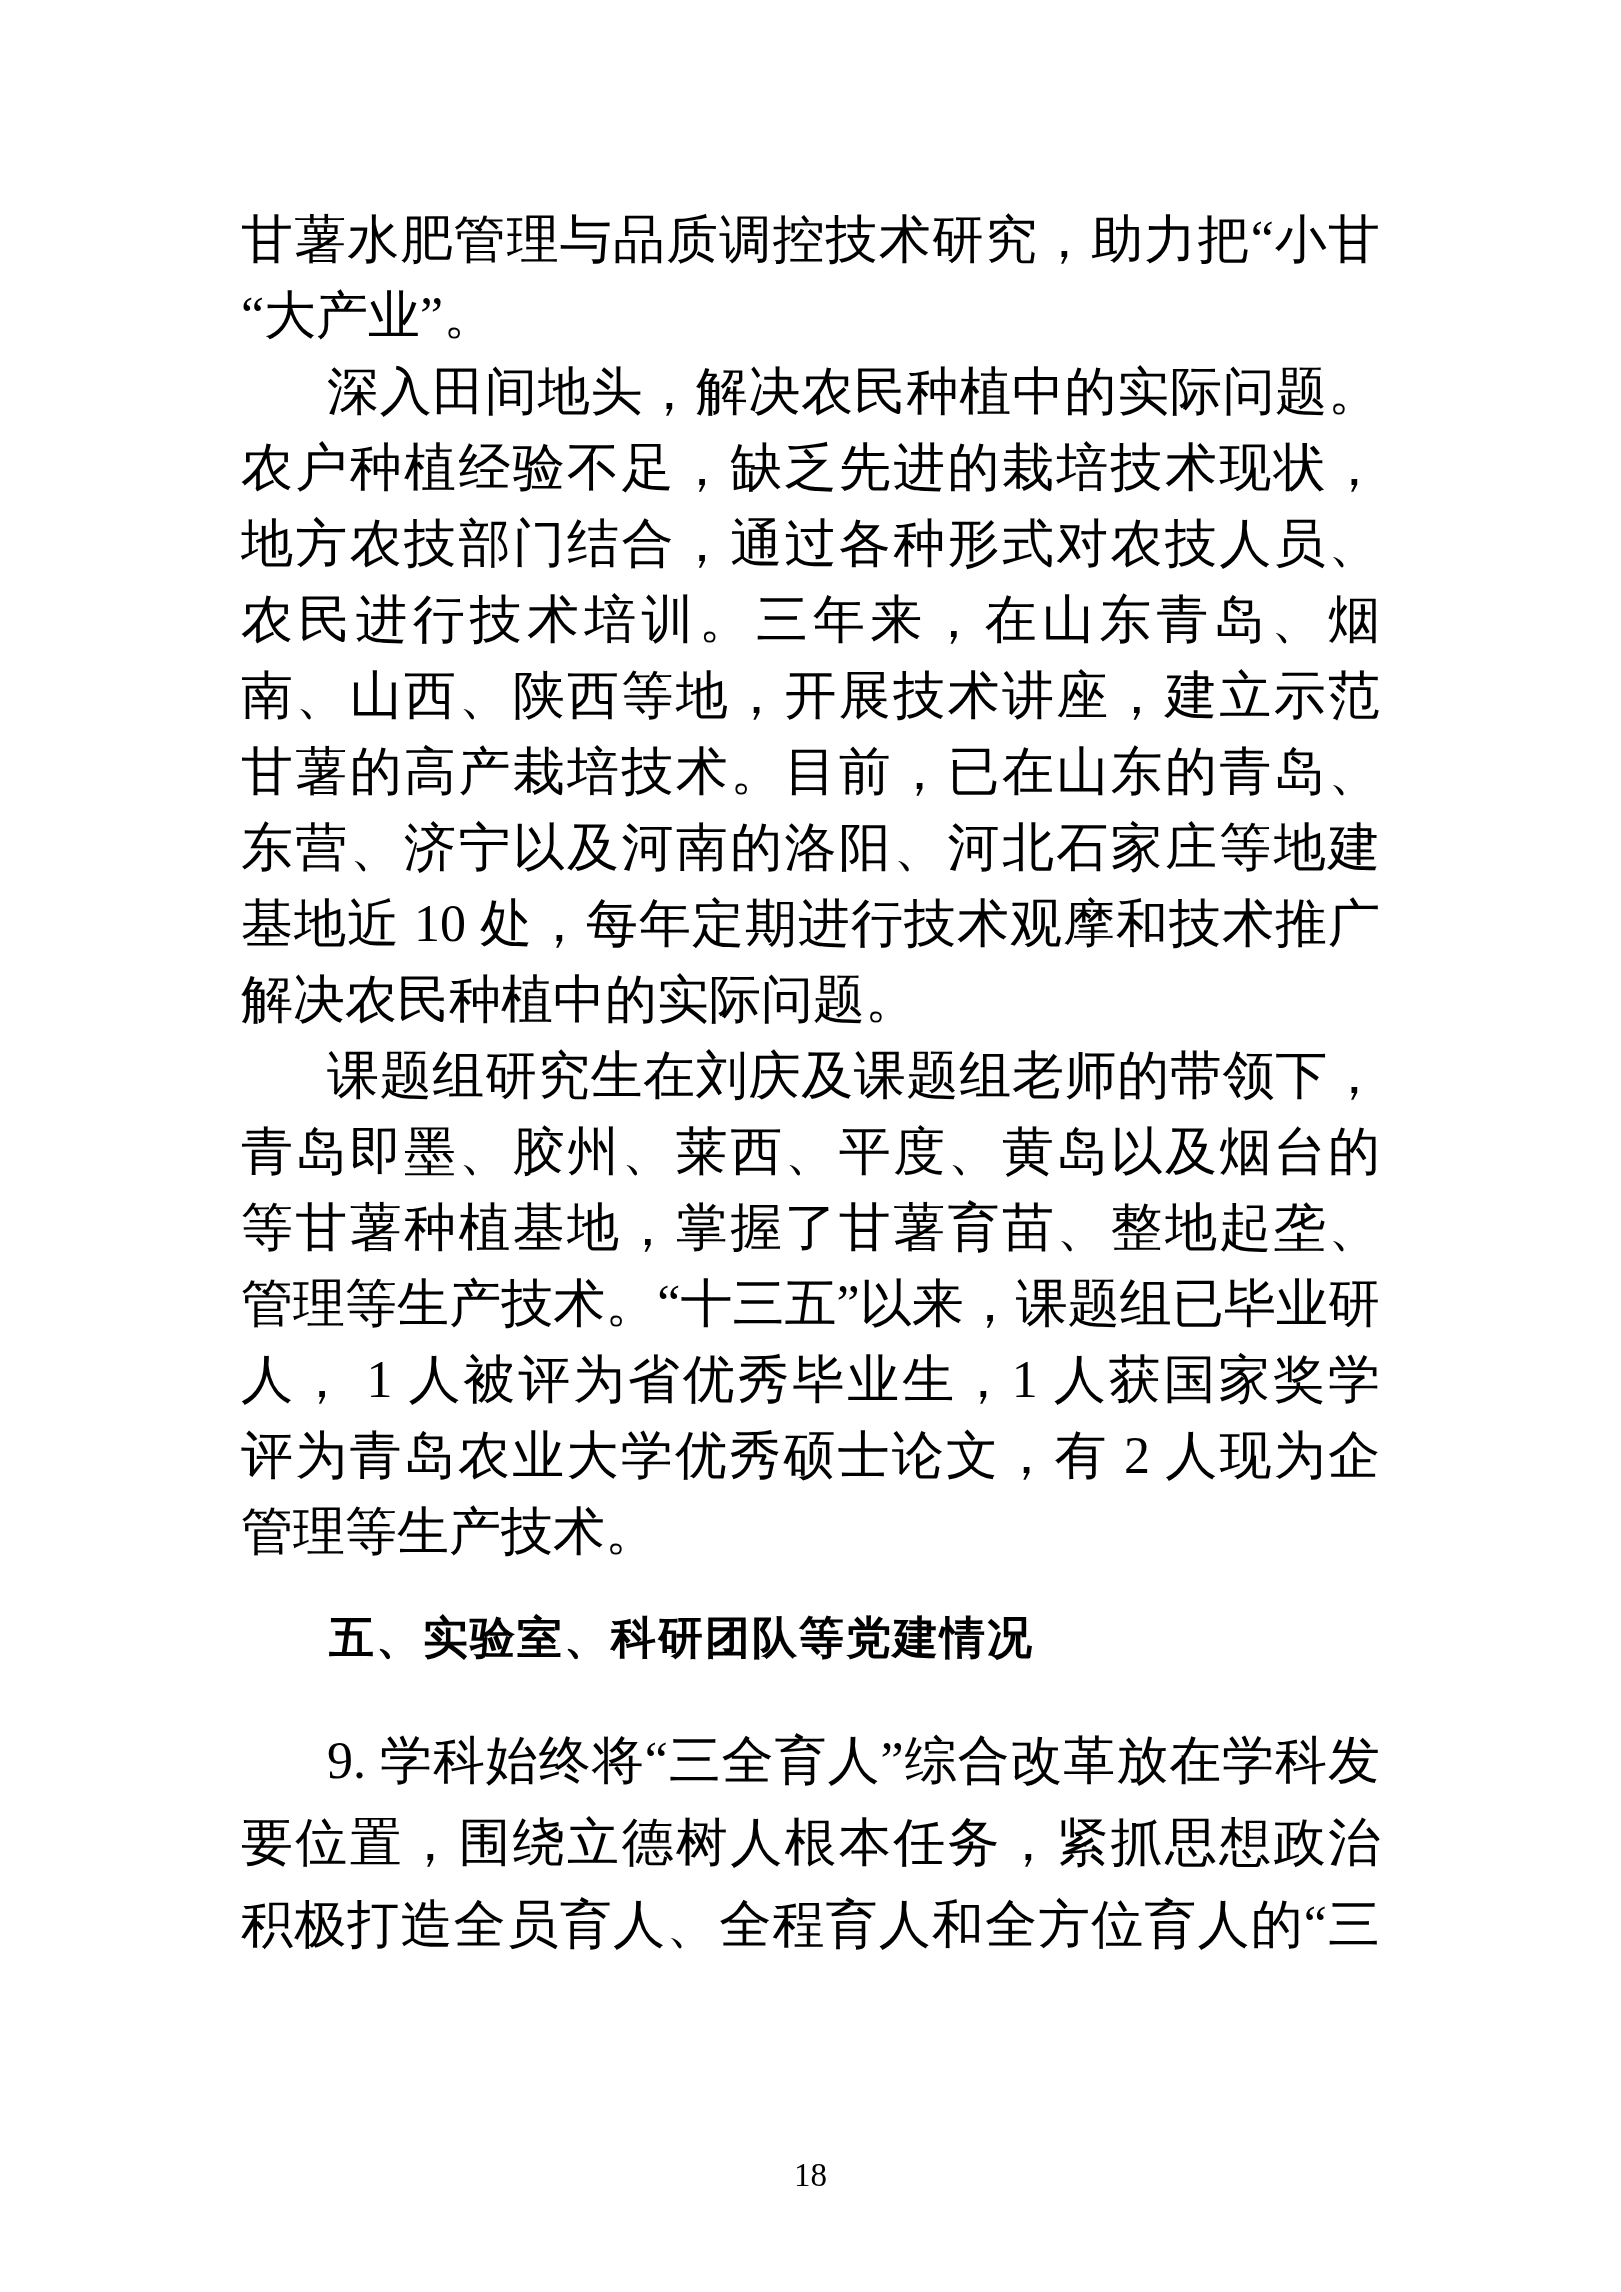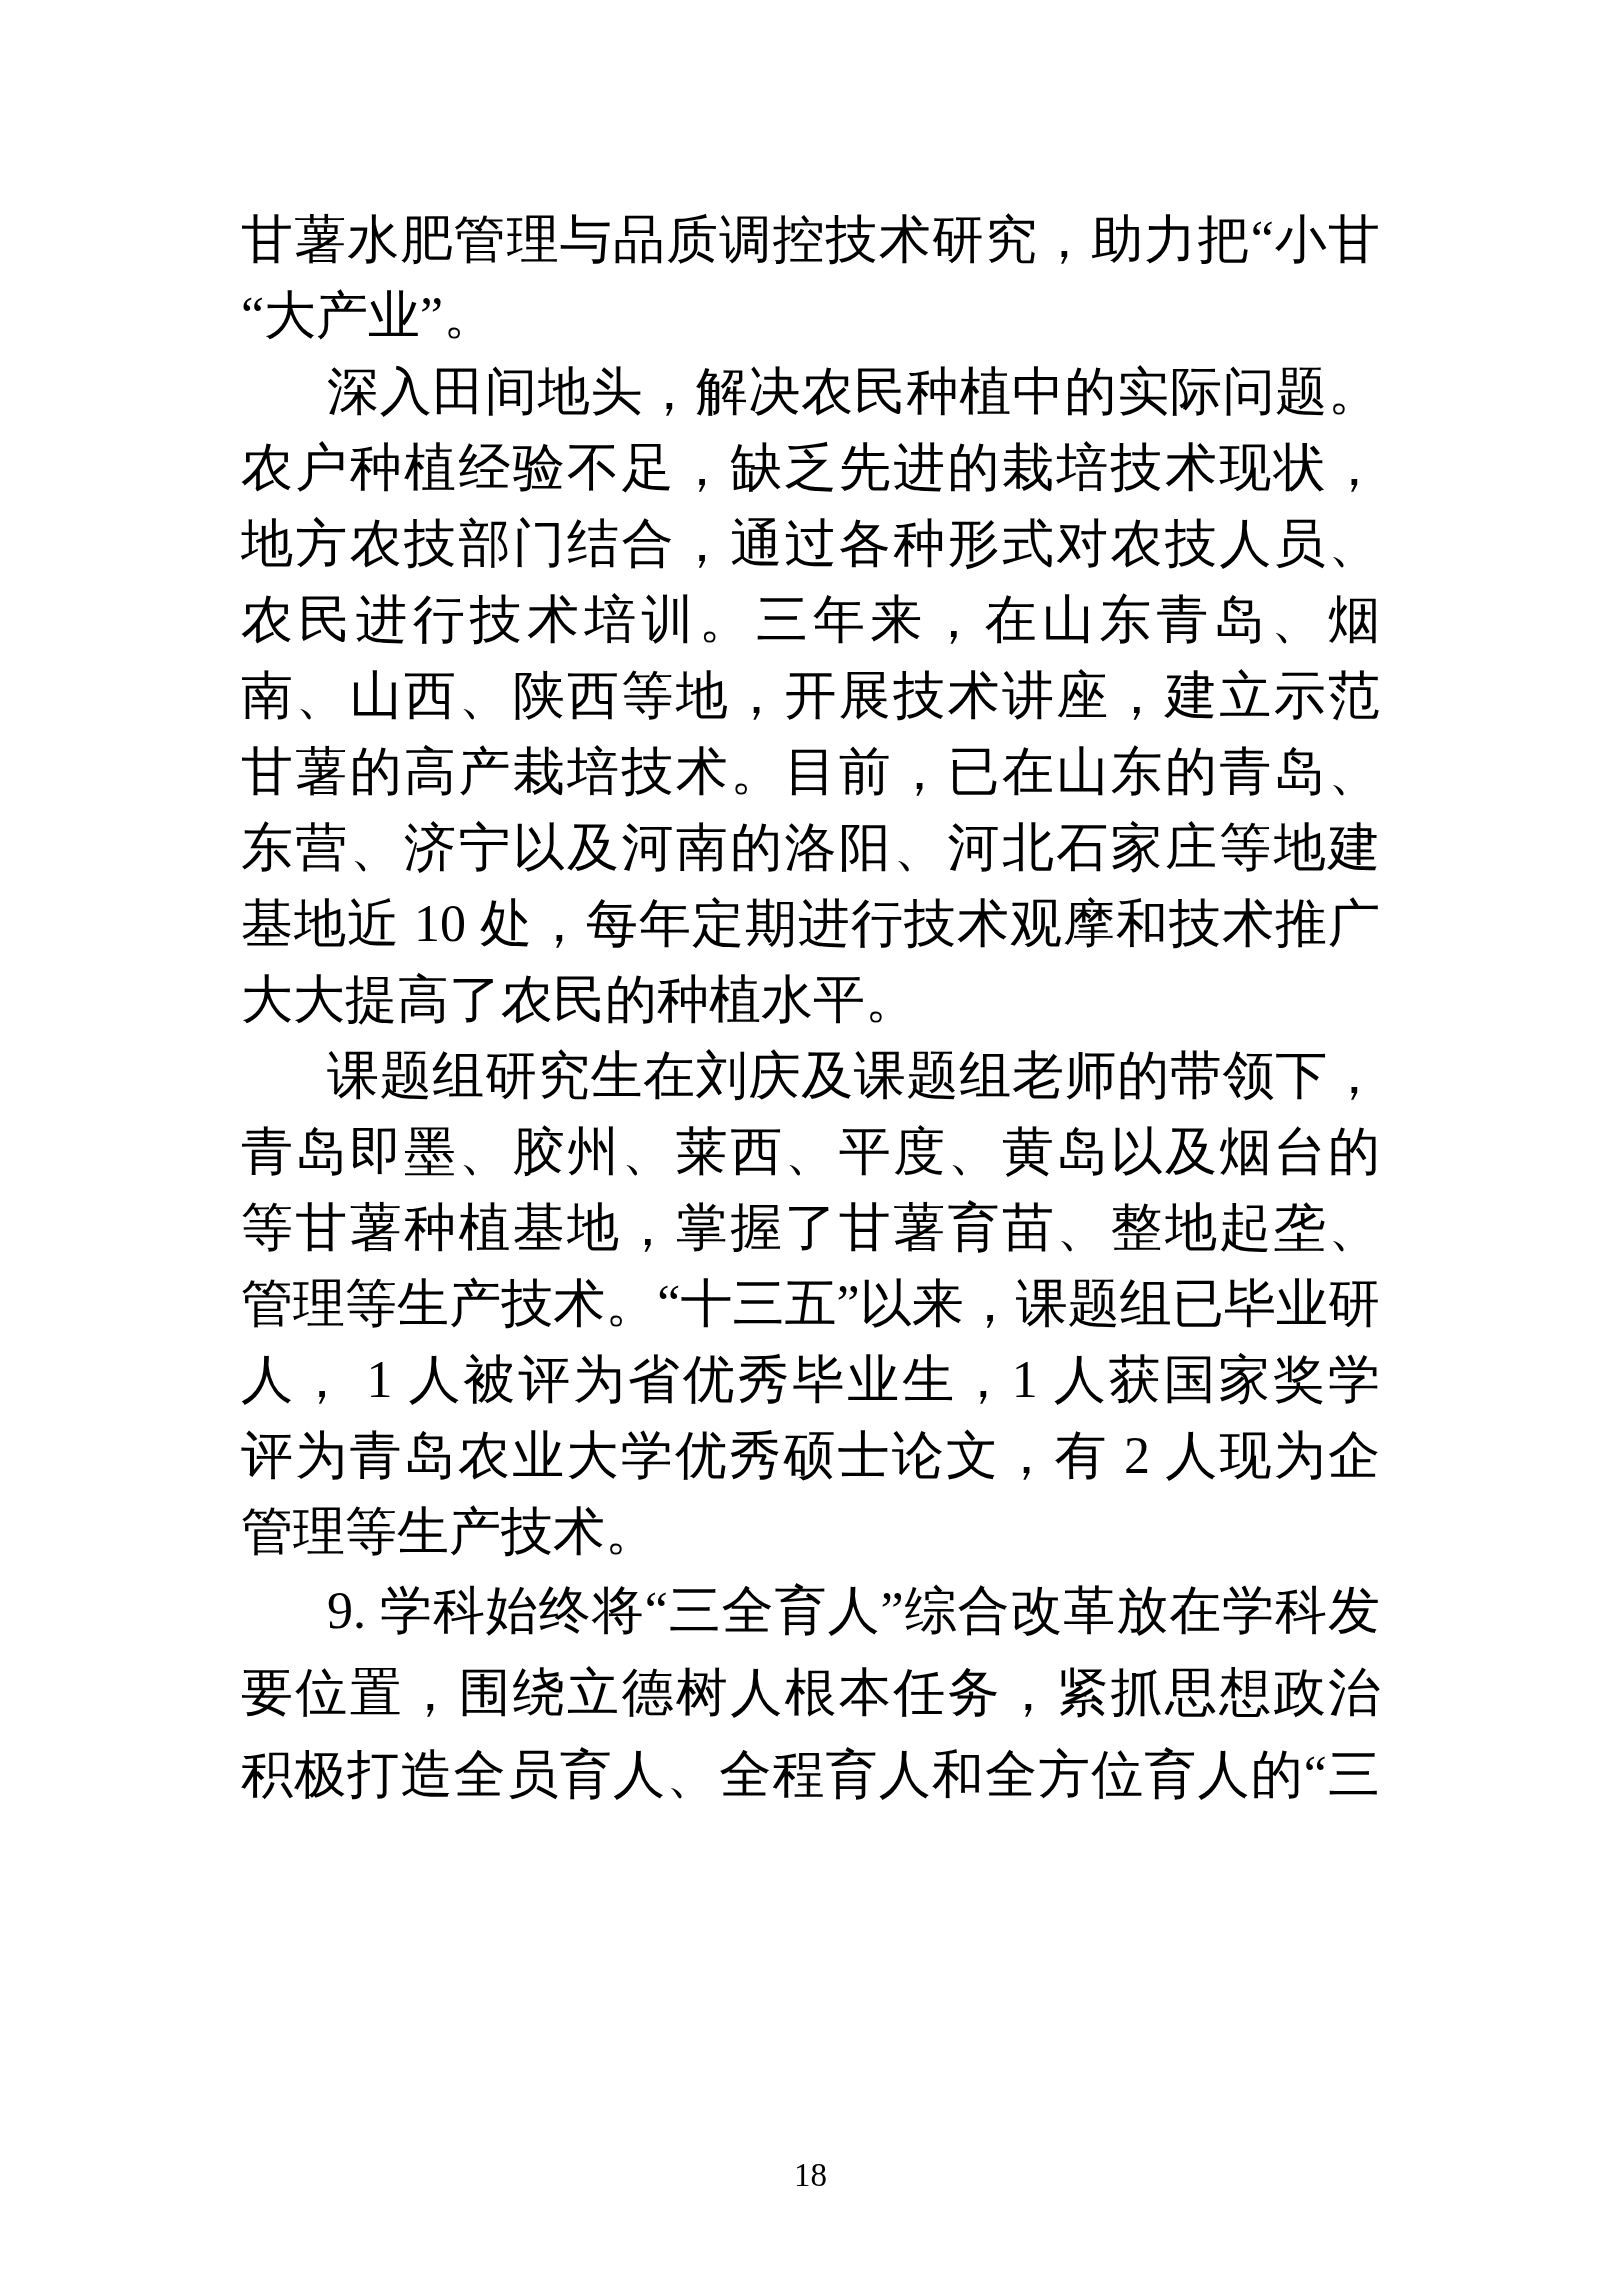--- a/index.html
+++ b/index.html
@@ -88,33 +88,34 @@
 
     <div class="para">
       <div class="line indent">深入田间地头，解决农民种植中的实际问题。针对一些</div>
       <div class="line">农户种植经验不足，缺乏先进的栽培技术现状，刘庆老师与</div>
       <div class="line">地方农技部门结合，通过各种形式对农技人员、种植大户和</div>
       <div class="line">农民进行技术培训。三年来，在山东青岛、烟台、济南、济</div>
       <div class="line">南、山西、陕西等地，开展技术讲座，建立示范基地，推广</div>
       <div class="line">甘薯的高产栽培技术。目前，已在山东的青岛、威海、烟台、</div>
       <div class="line">东营、济宁以及河南的洛阳、河北石家庄等地建立技术示范</div>
       <div class="line">基地近 10 处，每年定期进行技术观摩和技术推广 10 余次，</div>
-      <div class="line short">大大提高了农民的种植水平。</div>
+      <div class="line short">解决农民种植中的实际问题。</div>
     </div>
 
     <div class="para">
       <div class="line indent">课题组研究生在刘庆及课题组老师的带领下，足迹涉及</div>
       <div class="line">青岛即墨、胶州、莱西、平度、黄岛以及烟台的莱阳、海阳</div>
       <div class="line">等甘薯种植基地，掌握了甘薯育苗、整地起垄、移栽及田间</div>
       <div class="line">管理等生产技术。“十三五”以来，课题组已毕业研究生 15</div>
       <div class="line">人， 1 人被评为省优秀毕业生，1 人获国家奖学金，2 人被</div>
       <div class="line">评为青岛农业大学优秀硕士论文，有 2 人现为企业高管，3</div>
       <div class="line short">管理等生产技术。</div>
     </div>
 
+    <div class="heading">五、实验室、科研团队等党建情况</div>
 
     <div class="para para4">
       <div class="line indent">9. 学科始终将“三全育人”综合改革放在学科发展的首</div>
       <div class="line">要位置，围绕立德树人根本任务，紧抓思想政治教育主线，</div>
       <div class="line">积极打造全员育人、全程育人和全方位育人的“三全育人”</div>
     </div>
 
   </div>
 
   <div class="page-number">18</div>

